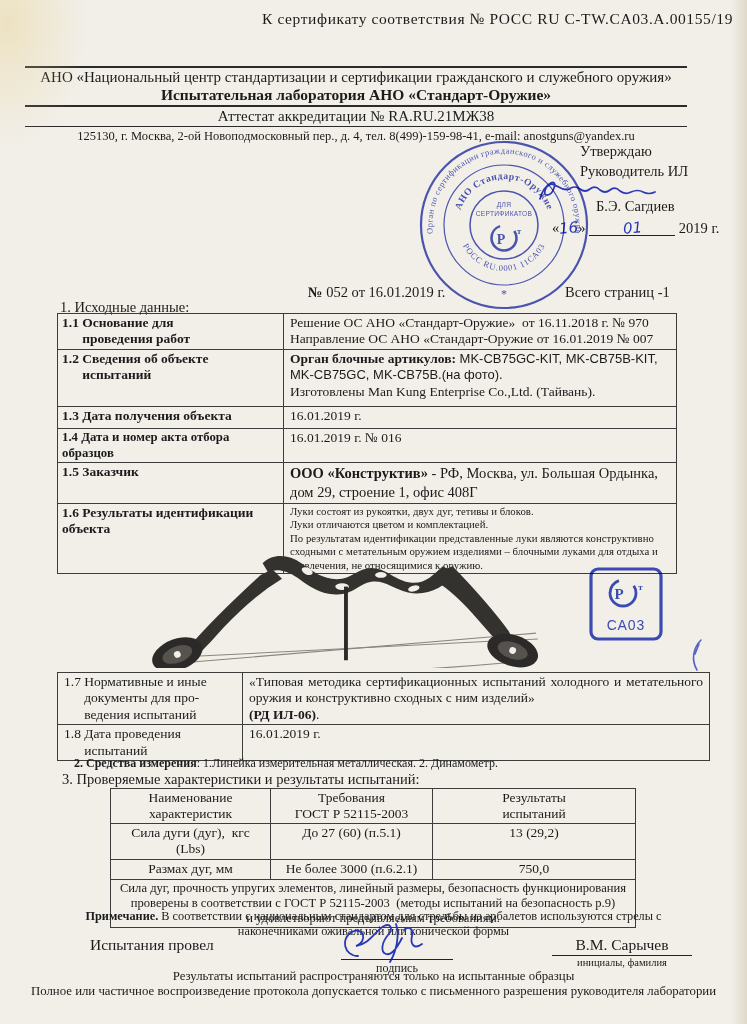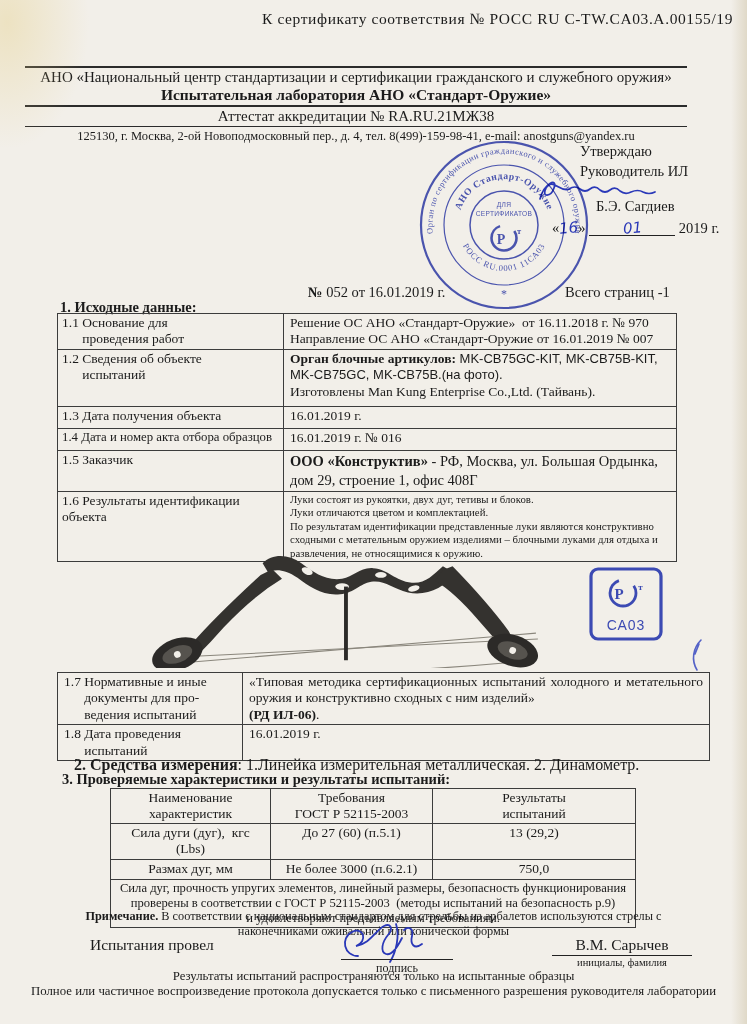--- a/index.html
+++ b/index.html
@@ -32,37 +32,37 @@
   
   .round-stamp{top:134px;left:416px;opacity:.88;mix-blend-mode:multiply;}
   
   .title{top:224px;left:0;width:612px;text-align:center;font-weight:bold;}
   .title .l{line-height:20px;font-size:15.5px;}
   .title .l3{font-size:15px;}
   .numrow{top:284px;left:0;right:0;height:20px;font-size:14.5px;}
   .numrow .num{position:absolute;left:308px;font-weight:bold;}
   .numrow .num .nplain{font-weight:normal;}
   .numrow .pages{position:absolute;left:565px;}
-  .sec-h{font-weight:bold;font-size:14.5px;}
+  .sec-h{font-weight:normal;font-size:14.5px;}
   .s1h{top:299px;left:60px;}
   
   table{border-collapse:collapse;table-layout:fixed;}
   td{border:1.3px solid #3c3c3c;vertical-align:top;font-size:13.5px;line-height:1.22;padding:1px 6px;}
   .t1{top:313px;left:57px;width:620px;}
-  .t1 td.lbl{padding:1px 3px 1px 4px;}
+  .t1 td.lbl{padding:1px 3px 1px 4px;font-weight:bold;}
   .lbl-sm{font-size:12.8px;}
   .v15{font-size:14.5px;line-height:1.3;}
   .small p{font-size:10.8px;line-height:1.25;margin:0;}
   .t2{top:672px;left:57px;width:653px;}
   .just{text-align:justify;}
   .t3{top:788px;left:110px;width:526px;}
   .t3 td{text-align:center;vertical-align:middle;}
   .t3 .hdr{line-height:1.18;}
   .t3 .ftr{font-size:12.6px;line-height:1.2;}
-  .measures{top:756px;left:74px;font-size:16px;}
+  .measures{top:756px;left:74px;font-size:12px;}
   .s3h{top:771px;left:62px;}
   .note{top:909px;left:0;right:0;text-align:center;font-size:12.3px;line-height:15px;}
   .sign-label{top:936px;left:90px;font-size:15.5px;}
   .sign-line{top:959px;left:341px;width:112px;border-top:1.4px solid #222;}
   .sign-cap{top:961px;left:341px;width:112px;text-align:center;font-size:12px;}
   .sign-name{top:936px;left:552px;width:140px;text-align:center;font-size:15.5px;border-bottom:1.4px solid #222;padding-bottom:1px;}
   .name-cap{top:957px;left:552px;width:140px;text-align:center;font-size:10.5px;}
   .sig-tester{top:920px;left:330px;}
   .foot1{top:969px;left:0;right:0;text-align:center;font-size:12.8px;}
   .foot2{top:984px;left:0;right:0;text-align:center;font-size:12.8px;}

